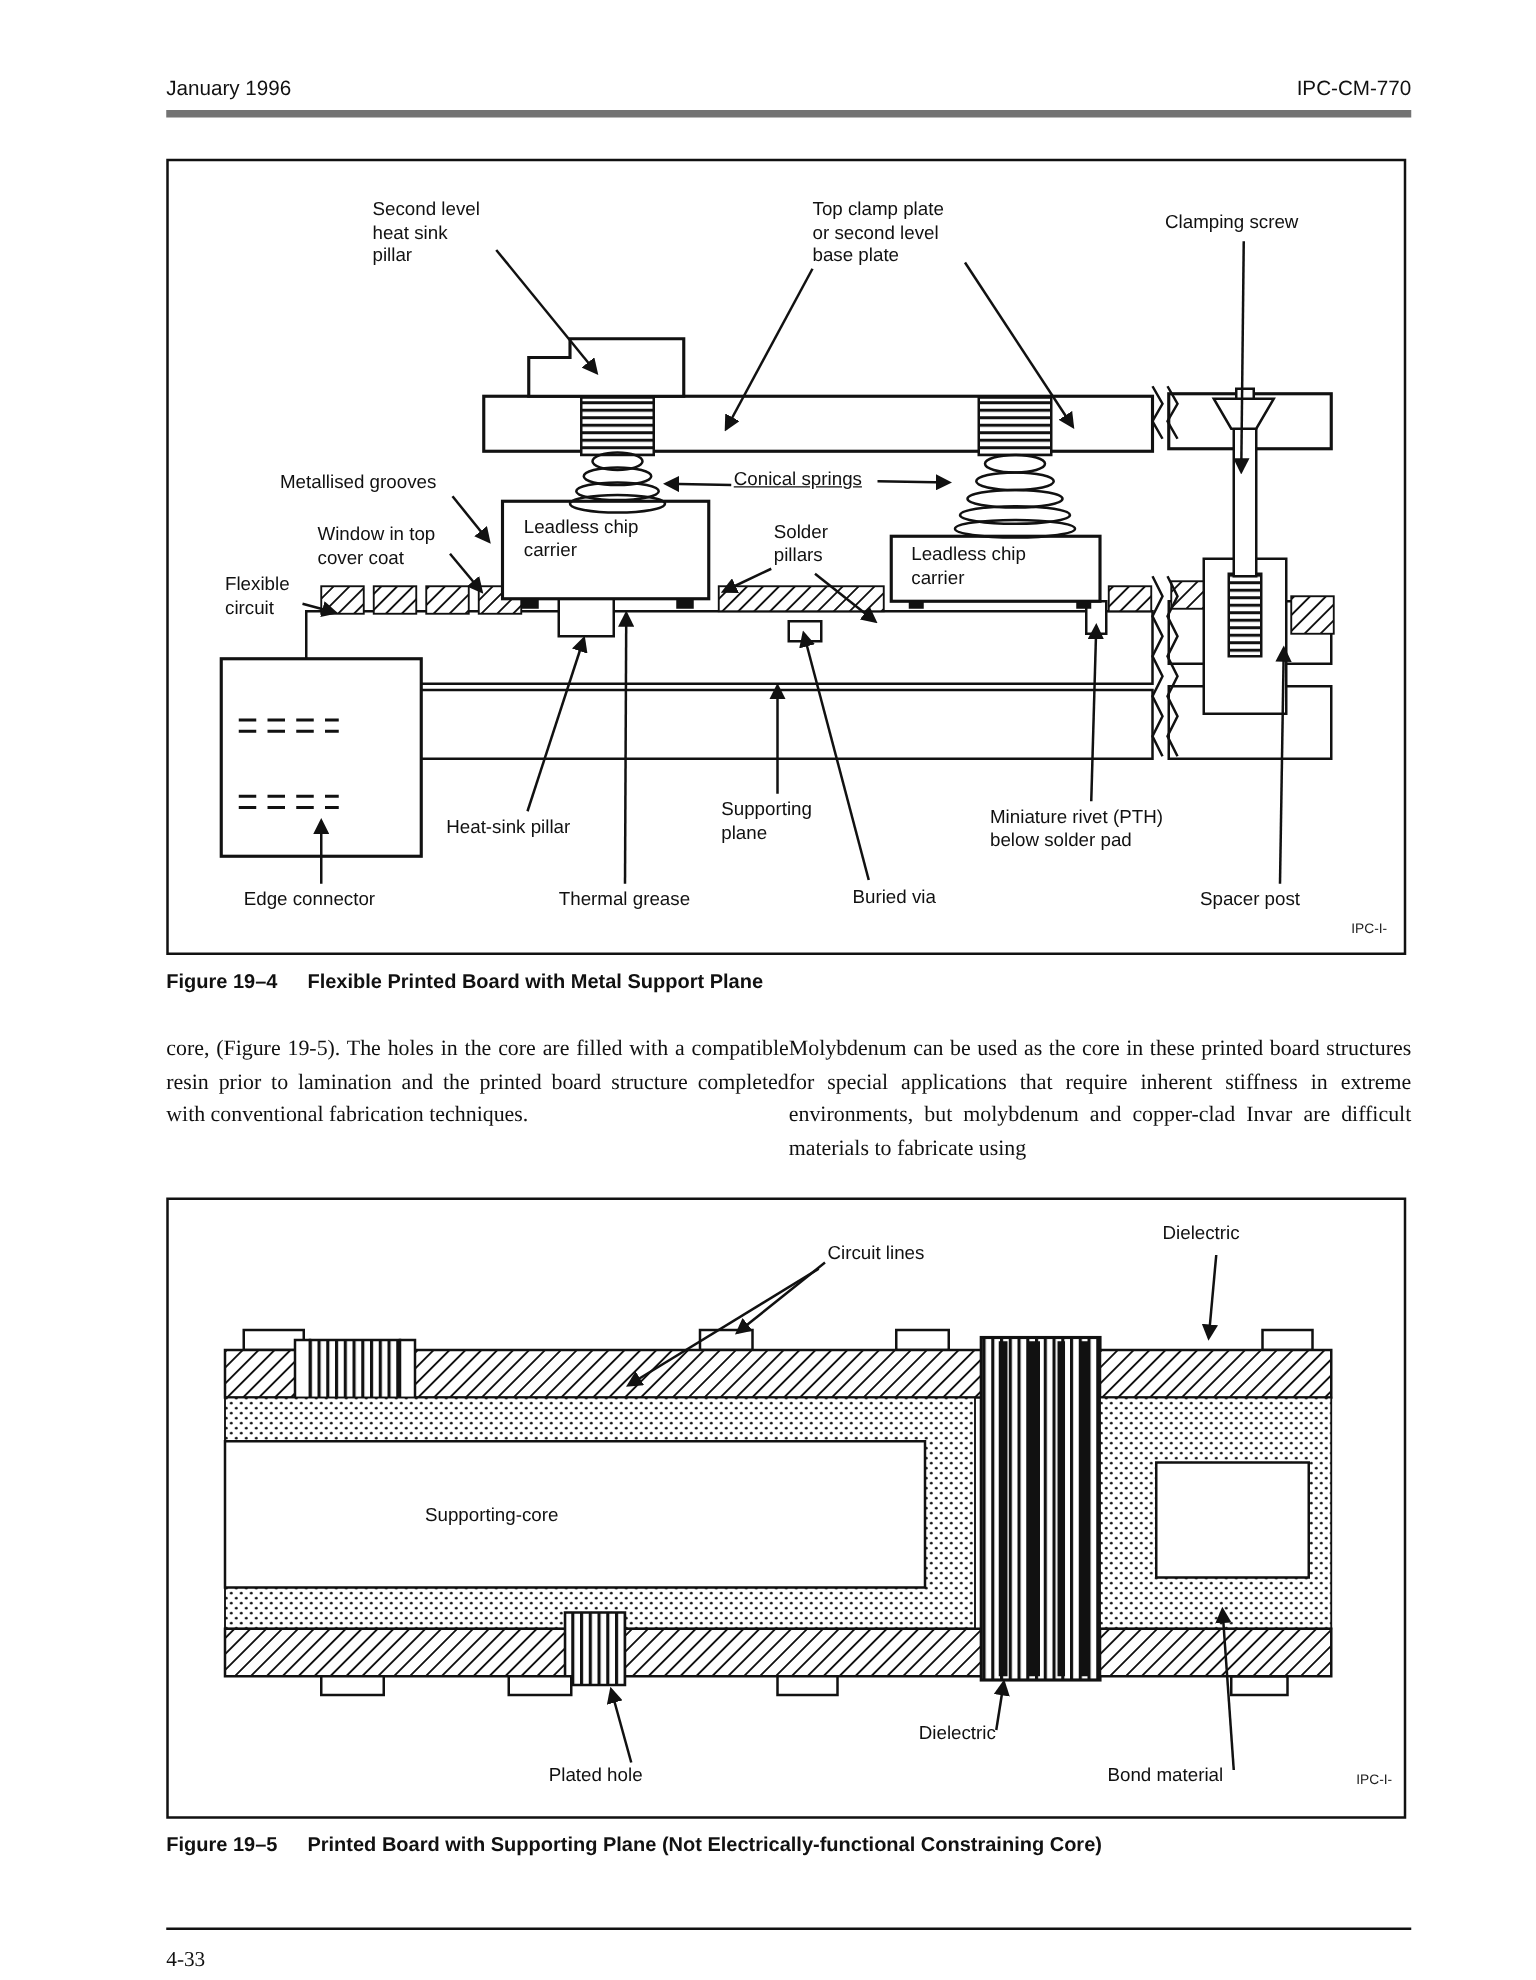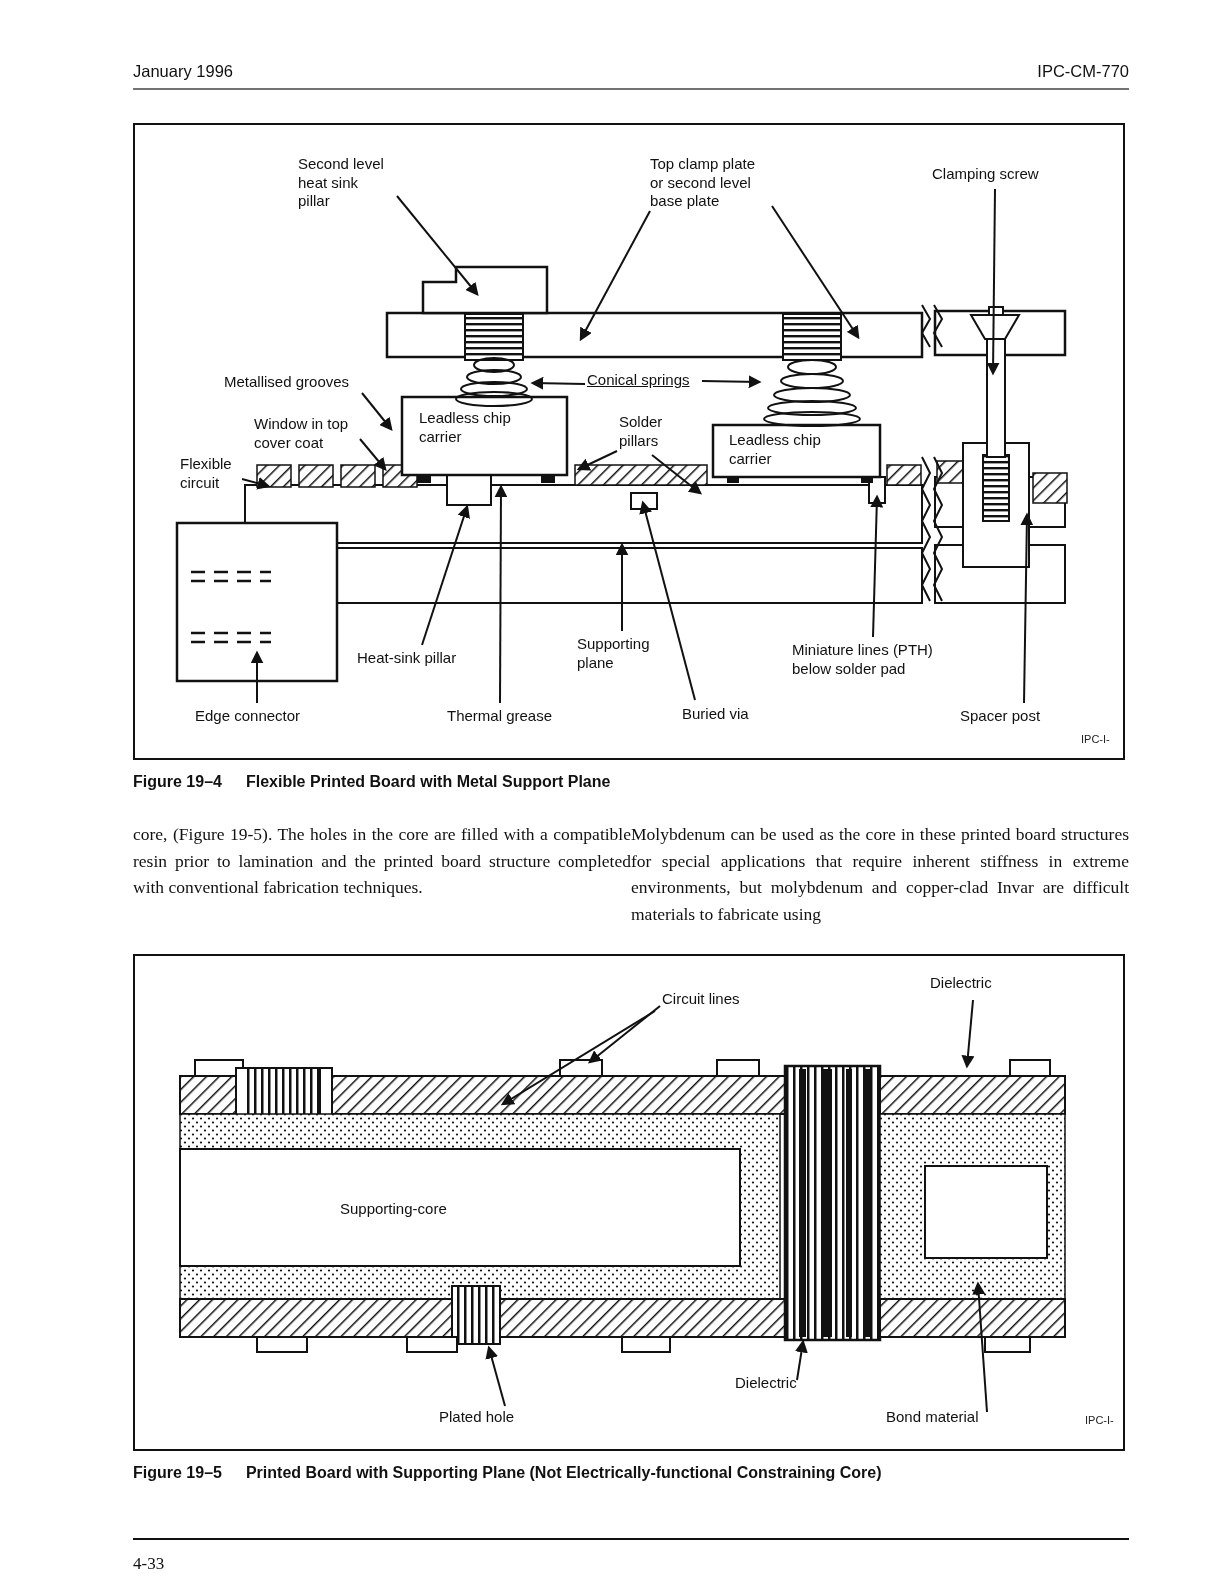--- a/index.html
+++ b/index.html
@@ -1,20 +1,20 @@
 <!DOCTYPE html>
 <html><head>
 <meta charset="utf-8">
 <style>
   *{margin:0;padding:0;box-sizing:border-box;}
   html,body{background:#fff;}
   body{width:1229px;height:1584px;font-family:"Liberation Sans",sans-serif;color:#111;}
   .page{position:relative;width:1229px;height:1584px;background:#fff;overflow:hidden;}
   .content{position:absolute;left:133px;top:0;width:996px;}
-  .header{display:flex;justify-content:space-between;align-items:flex-end;padding-top:62px;padding-bottom:7px;border-bottom:2px solid #737373;font-size:16.5px;}
+  .header{display:flex;justify-content:space-between;align-items:flex-end;padding-top:62px;padding-bottom:7px;border-bottom:6px solid #737373;font-size:16.5px;}
   .figure-box{position:relative;width:992px;border:2px solid #111;background:#fff;}
   .fig1{height:637px;margin-top:33px;}
   .fig2{height:497px;margin-top:27px;}
   svg.diagram{position:absolute;left:0;top:0;width:100%;height:100%;}
   .fig-label{position:absolute;font-size:15px;line-height:1.24;white-space:pre-line;color:#111;}
   .watermark{position:absolute;font-size:11px;color:#222;}
   .caption{margin-top:13px;font-weight:bold;font-size:16px;}
   .caption .cap-num{margin-right:24px;}
   .body-cols{display:flex;margin-top:30px;font-family:"Liberation Serif",serif;font-size:17.5px;line-height:1.52;text-align:justify;}
   .body-cols p{flex:1;}
@@ -158,21 +158,21 @@
 carrier</div>
       <div class="fig-label" style="left:484px;top:288px;">Solder
 pillars</div>
       <div class="fig-label" style="left:594px;top:306px;">Leadless chip
 carrier</div>
       <div class="fig-label" style="left:45px;top:330px;">Flexible
 circuit</div>
       <div class="fig-label" style="left:222px;top:524px;">Heat-sink pillar</div>
       <div class="fig-label" style="left:442px;top:510px;">Supporting
 plane</div>
-      <div class="fig-label" style="left:657px;top:516px;">Miniature lines (PTH)
+      <div class="fig-label" style="left:657px;top:516px;">Miniature rivet (PTH)
 below solder pad</div>
       <div class="fig-label" style="left:60px;top:582px;">Edge connector</div>
       <div class="fig-label" style="left:312px;top:582px;">Thermal grease</div>
       <div class="fig-label" style="left:547px;top:580px;">Buried via</div>
       <div class="fig-label" style="left:825px;top:582px;">Spacer post</div>
       <div class="watermark" style="left:946px;top:608px;">IPC-I-</div>
     </div>
 
     <p class="caption"><span class="cap-num">Figure 19–4</span><span>Flexible Printed Board with Metal Support Plane</span></p>
 

